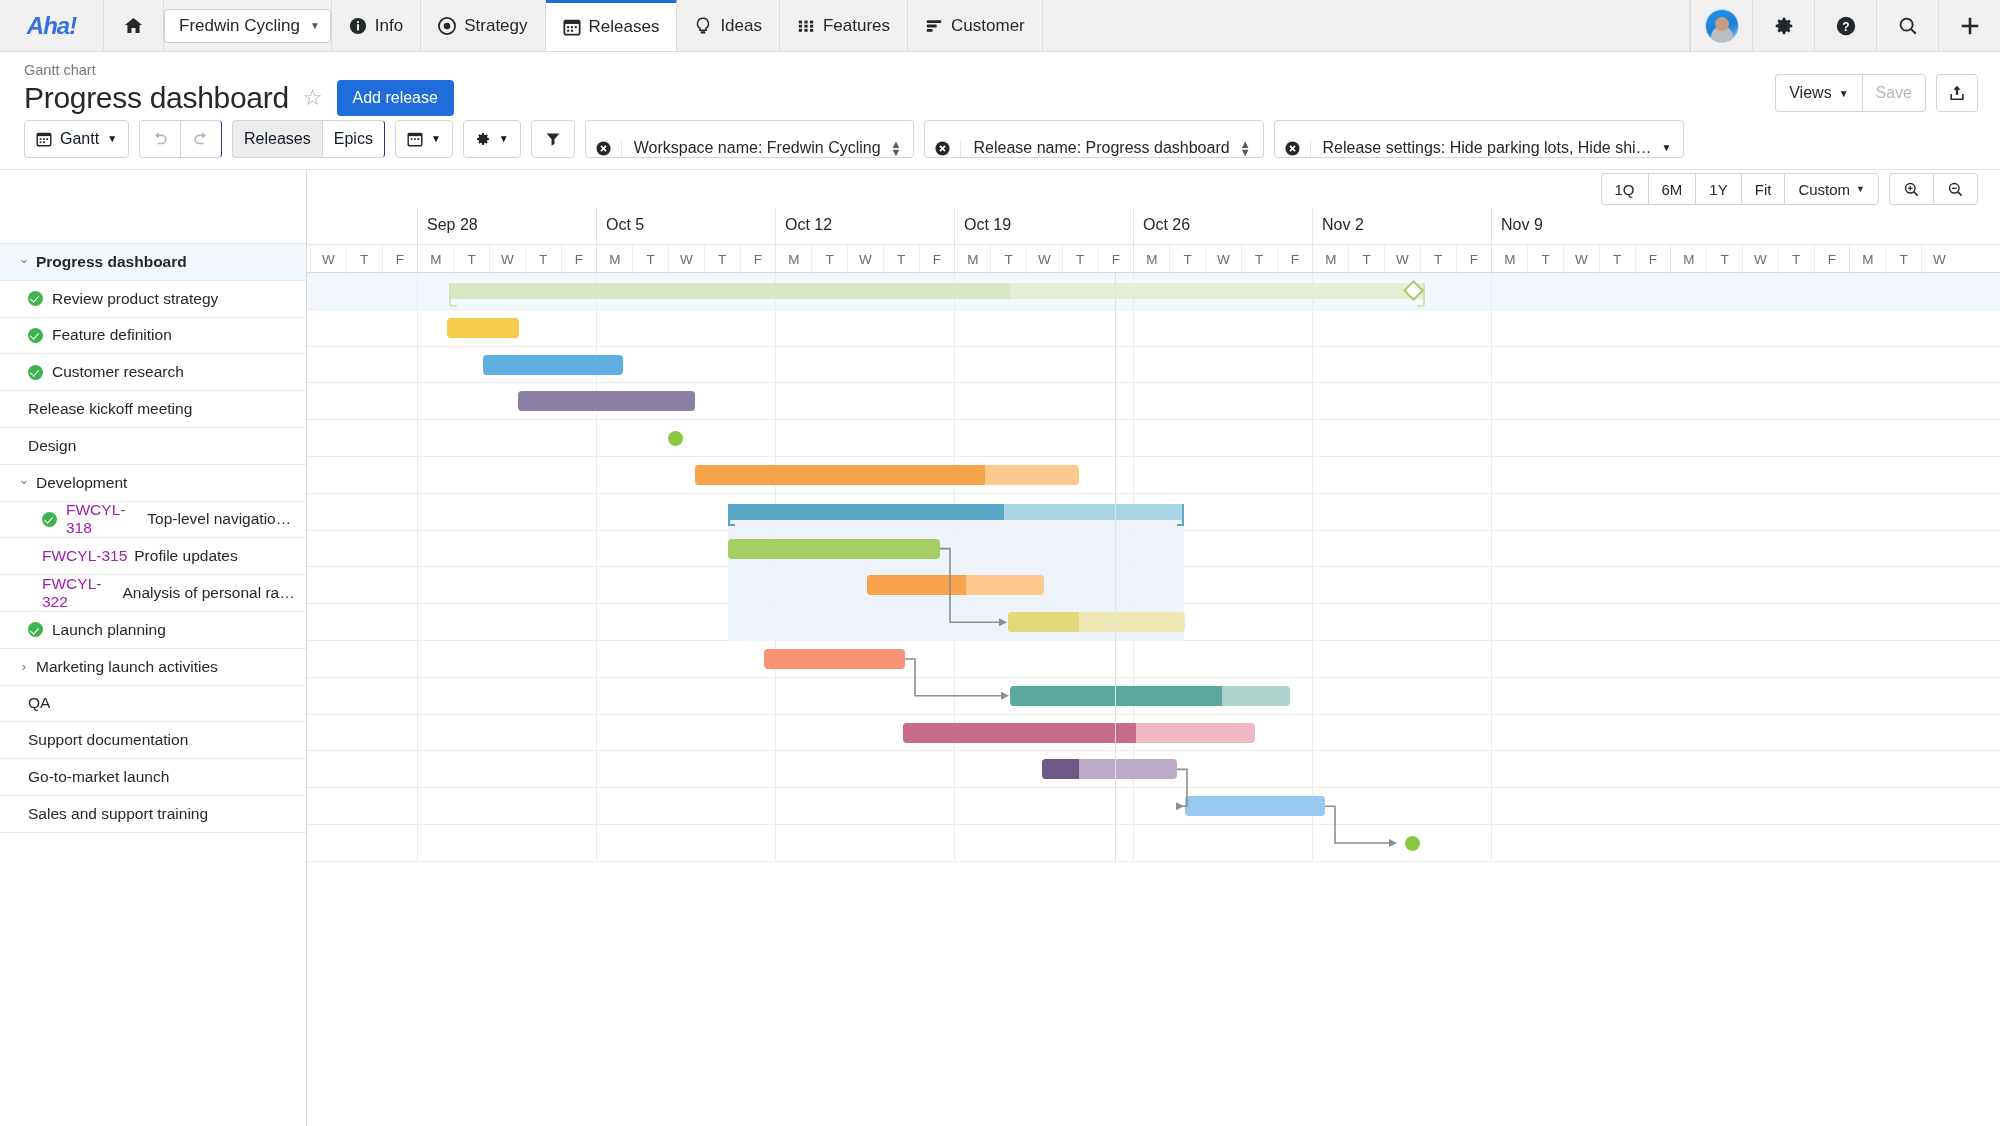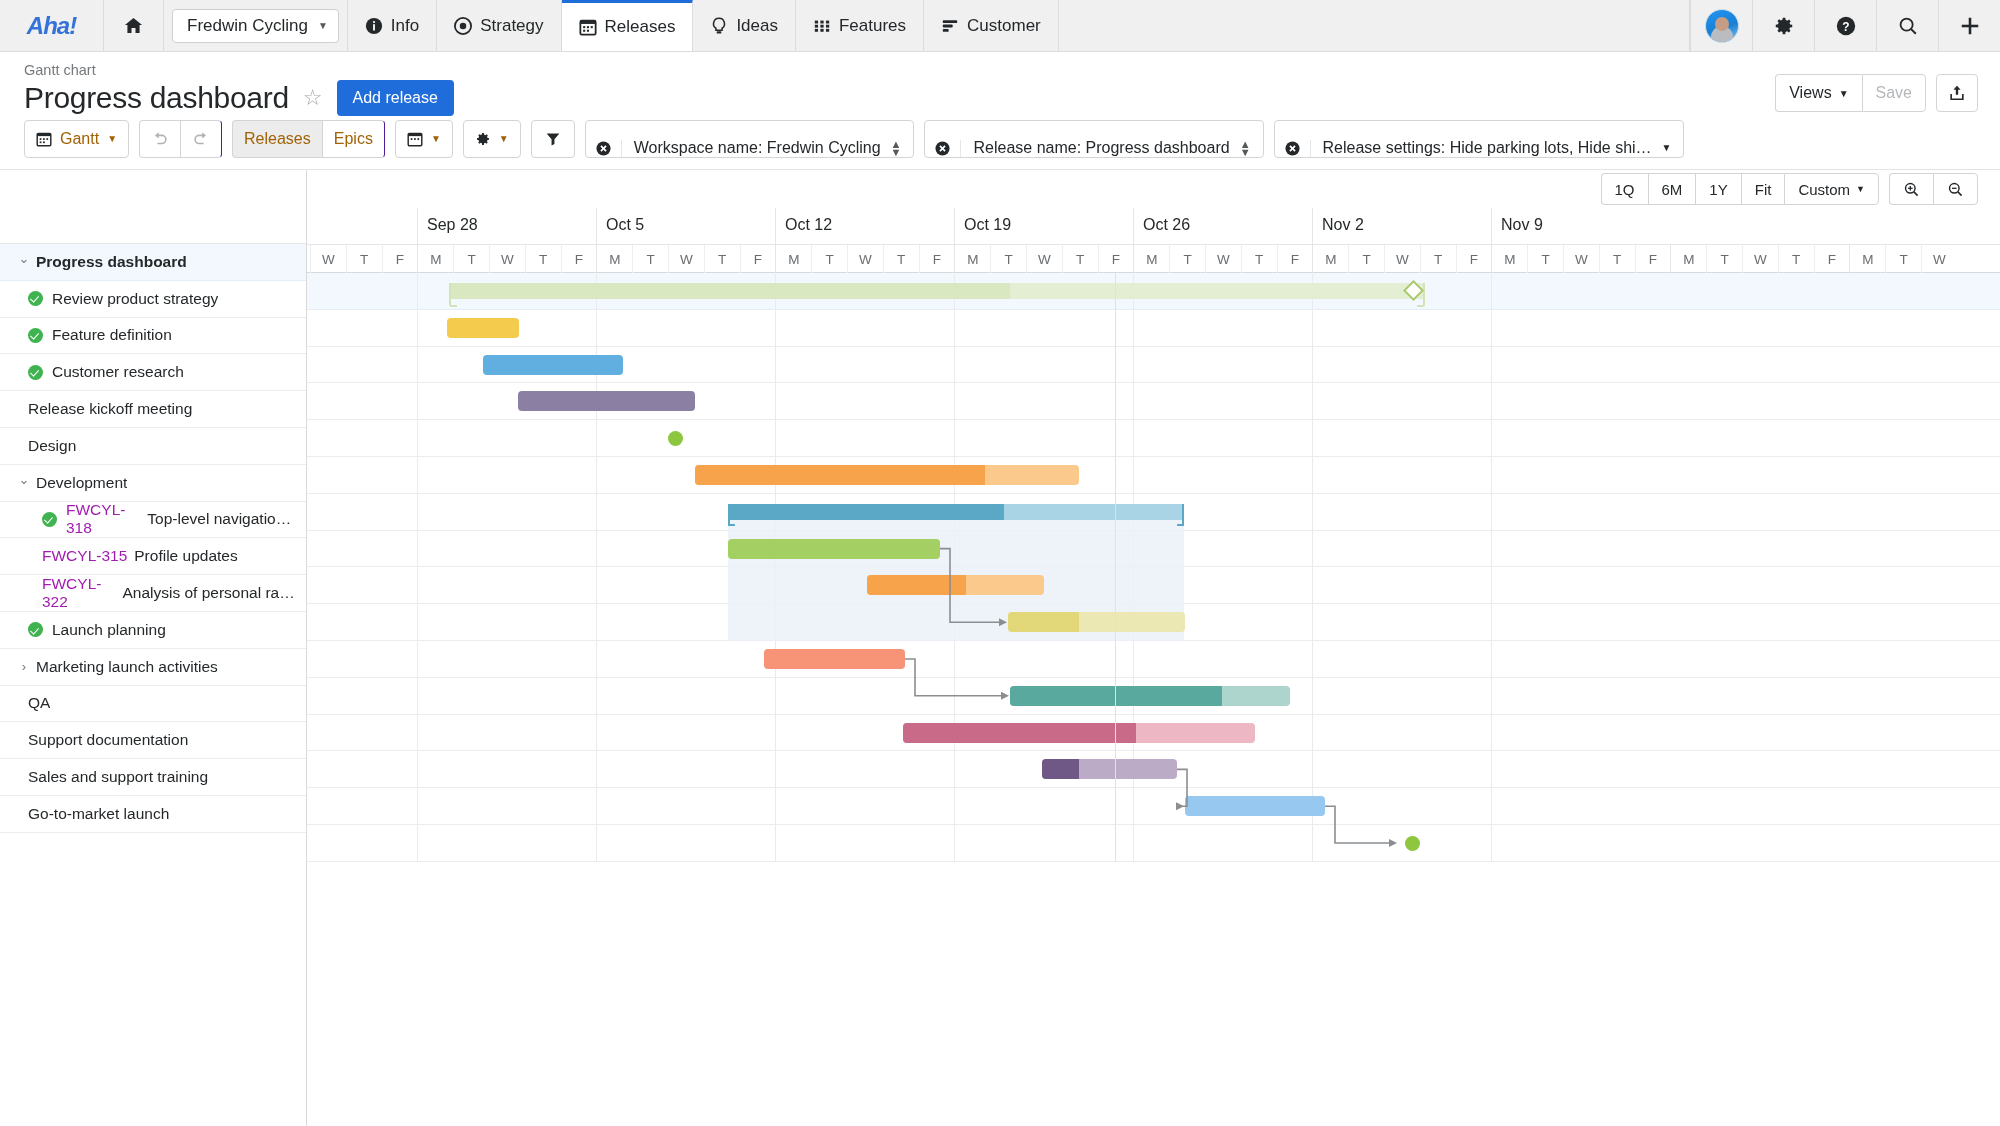--- a/index.html
+++ b/index.html
@@ -46,21 +46,21 @@
     border-top: 4px solid #1f6ddb;
     margin-top: -1px;
   }
   .ws-select {
     display: flex; align-items: center; gap: 10px;
     background: #ffffff;
     border: 1px solid #cfcfcf;
     border-radius: 4px;
     height: 34px;
     padding: 0 10px 0 14px;
-    margin: 9px 8px;
+    margin: 9px 0;
     font-size: 17px;
     cursor: pointer;
   }
   .ws-wrap { border-right: 1px solid #dcdcdc; display: flex; align-items: center; }
   .nav-spacer { flex: 1; border-right: 1px solid #dcdcdc; }
   .nav-right { display: flex; align-items: stretch; }
   .nav-icon-btn {
     width: 62px;
     display: flex; align-items: center; justify-content: center;
     border-left: 1px solid #dcdcdc;
@@ -122,21 +122,21 @@
   .toolbar {
     padding: 6px 24px 12px 24px;
     display: flex; align-items: center; gap: 10px;
     border-bottom: 1px solid #e1e3e5;
     height: 56px;
   }
   .tb-btn {
     background: #fff; border: 1px solid #d2d4d6;
     border-radius: 4px; height: 38px;
     padding: 0 11px; font-size: 16px; font-family: inherit;
-    color: #a16207; cursor: pointer;
+    color: #0f172a; cursor: pointer;
     display: flex; align-items: center; gap: 8px;
     white-space: nowrap;
   }
   .tb-btn.muted svg { opacity: .35; }
   .seg { display: flex; }
   .seg .tb-btn { border-radius: 0; border-right: none; }
   .seg .tb-btn:first-child { border-radius: 4px 0 0 4px; }
   .seg .tb-btn:last-child { border-radius: 0 4px 4px 0; border-right: 1px solid #4c1d95; }
   .seg .tb-btn.on { background: #ececec; }
   .filter-pill {
@@ -576,24 +576,24 @@
           <span class="caret">›</span>
           <span class="label">Marketing launch activities</span>
         </div>
         <div class="row sb-row ind-1">
           <span class="label">QA</span>
         </div>
         <div class="row sb-row ind-1">
           <span class="label">Support documentation</span>
         </div>
         <div class="row sb-row ind-1">
+          <span class="label">Go-to-market launch</span>
+        </div>
+        <div class="row sb-row ind-1">
           <span class="label">Sales and support training</span>
-        </div>
-        <div class="row sb-row ind-1">
-          <span class="label">Go-to-market launch</span>
         </div>
       </div>
   </div>
 
   <div class="timeline">
     <div class="tl-ctrls">
       <div class="tz-group">
         <button class="tz-btn">1Q</button>
         <button class="tz-btn">6M</button>
         <button class="tz-btn">1Y</button>

